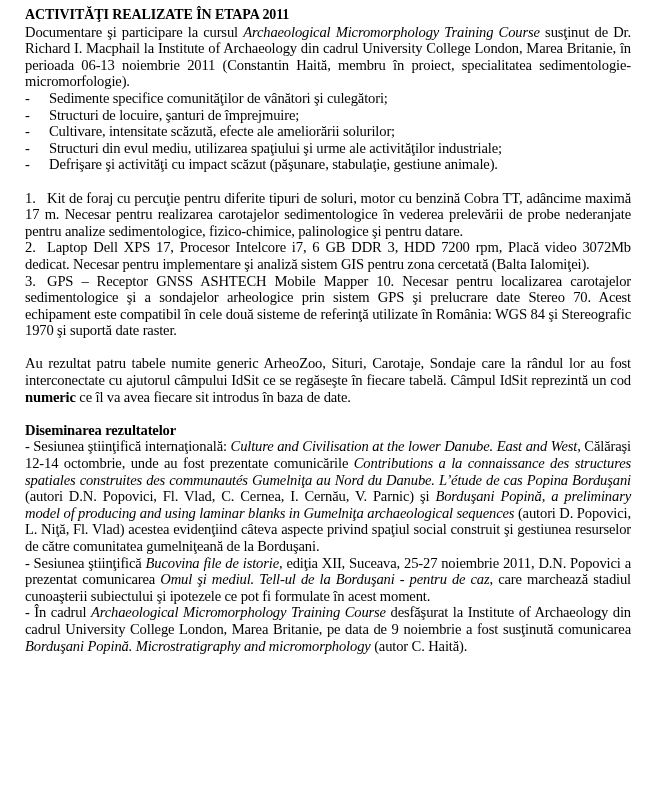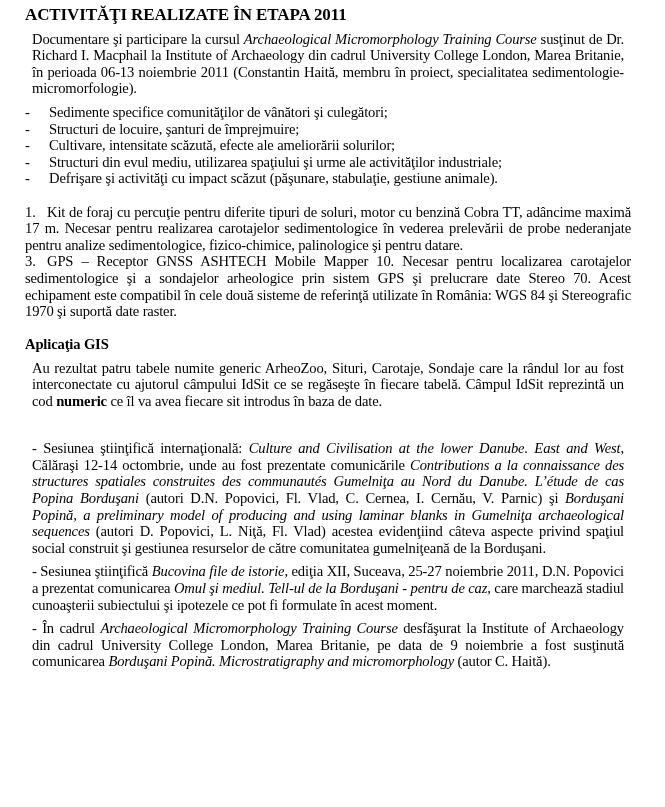--- a/index.html
+++ b/index.html
@@ -4,23 +4,23 @@
 <style>
   html, body { margin: 0; padding: 0; background: #ffffff; }
   body {
     width: 665px; height: 807px; overflow: hidden; position: relative;
     font-family: "Liberation Serif", serif; color: #000;
   }
   .page {
     position: absolute; left: 25px; top: 7px; width: 606px;
     font-size: 14.6px; line-height: 16.6px; letter-spacing: -0.15px;
   }
-  .title { font-weight: bold; font-size: 17px; letter-spacing: -0.1px; }
+  .title { font-weight: bold; font-size: 14px; letter-spacing: -0.1px; }
   .h { font-weight: bold; }
-  .p { text-align: justify; text-align-last: left; margin: 7px; }
+  .p { text-align: justify; text-align-last: left; margin: 0; }
   .blank { height: 16.6px; }
   .bullet { display: flex; }
   .bullet .dash { width: 24px; flex: 0 0 24px; }
   .bullet .txt { flex: 1; }
   .num-item { text-align: justify; text-align-last: left; }
   .num-item .n { display: inline-block; width: 22px; }
   i { font-style: italic; }
   b { font-weight: bold; }
 </style>
 </head>
@@ -50,26 +50,27 @@
       </div>
     <div class="bullet">
         <span class="dash">-</span>
         <span class="txt">Defrişare şi activităţi cu impact scăzut (păşunare, stabulaţie, gestiune animale).</span>
       </div>
   </div>
 
   <div class="blank"></div>
 
   <div class="num-item"><span class="n">1.</span><span>Kit de foraj cu percuţie pentru diferite tipuri de soluri, motor cu benzină Cobra TT, adâncime maximă 17 m. Necesar pentru realizarea carotajelor sedimentologice în vederea prelevării de probe nederanjate pentru analize sedimentologice, fizico-chimice, palinologice şi pentru datare.</span></div>
+  <div class="num-item"><span class="n">2.</span><span>Laptop Dell XPS 17, Procesor Intelcore i7, 6 GB DDR 3, HDD 7200 rpm, Placă video 3072Mb dedicat. Necesar pentru implementare şi analiză sistem GIS pentru zona cercetată (Balta Ialomiţei).</span></div>
   <div class="num-item"><span class="n">3.</span><span>GPS – Receptor GNSS ASHTECH Mobile Mapper 10. Necesar pentru localizarea carotajelor sedimentologice şi a sondajelor arheologice prin sistem GPS şi prelucrare date Stereo 70. Acest echipament este compatibil în cele două sisteme de referinţă utilizate în România: WGS 84 şi Stereografic 1970 şi suportă date raster.</span></div>
 
   <div class="blank"></div>
 
-  <div class="h">Aplicaţia GIS</div>
   <p class="p"><span>Au rezultat patru tabele numite generic ArheoZoo, Situri, Carotaje, Sondaje care la rândul lor au fost interconectate cu ajutorul câmpului IdSit ce se regăseşte în fiecare tabelă. Câmpul IdSit reprezintă un cod </span><b>numeric</b><span> ce îl va avea fiecare sit introdus în baza de date.</span></p>
 
   <div class="blank"></div>
 
+  <div class="h">Diseminarea rezultatelor</div>
   <p class="p"><span>- Sesiunea ştiinţifică internaţională: </span><i>Culture and Civilisation at the lower Danube. East and West</i><span>, Călăraşi 12-14 octombrie, unde au fost prezentate comunicările </span><i>Contributions a la connaissance des structures spatiales construites des communautés Gumelniţa au Nord du Danube. L’étude de cas Popina Borduşani</i><span> (autori D.N. Popovici, Fl. Vlad, C. Cernea, I. Cernău, V. Parnic) şi </span><i>Borduşani Popină, a preliminary model of producing and using laminar blanks in Gumelniţa archaeological sequences</i><span> (autori D. Popovici, L. Niţă, Fl. Vlad) acestea evidenţiind câteva aspecte privind spaţiul social construit şi gestiunea resurselor de către comunitatea gumelniţeană de la Borduşani.</span></p>
   <p class="p"><span>- Sesiunea ştiinţifică </span><i>Bucovina file de istorie</i><span>, ediţia XII, Suceava, 25-27 noiembrie 2011, D.N. Popovici a prezentat comunicarea </span><i>Omul şi mediul. Tell-ul de la Borduşani - pentru de caz</i><span>, care marchează stadiul cunoaşterii subiectului şi ipotezele ce pot fi formulate în acest moment.</span></p>
   <p class="p"><span>- În cadrul </span><i>Archaeological Micromorphology Training Course</i><span> desfăşurat la Institute of Archaeology din cadrul University College London, Marea Britanie, pe data de 9 noiembrie a fost susţinută comunicarea </span><i>Borduşani Popină. Microstratigraphy and micromorphology</i><span> (autor C. Haită).</span></p>
 
 </div>
 
 </body></html>

